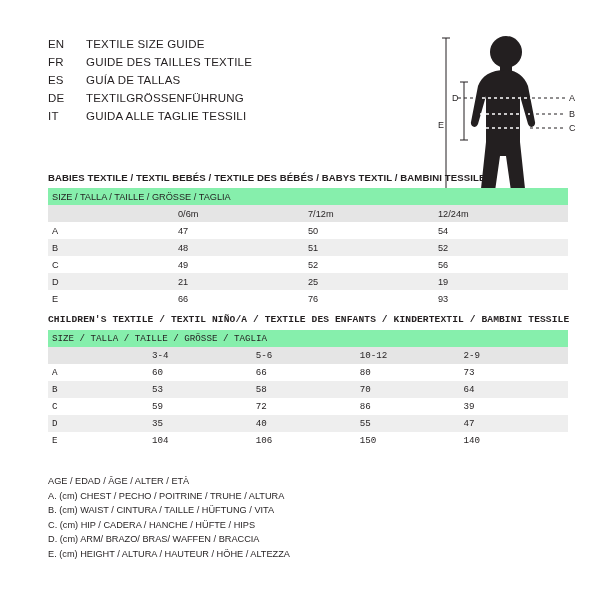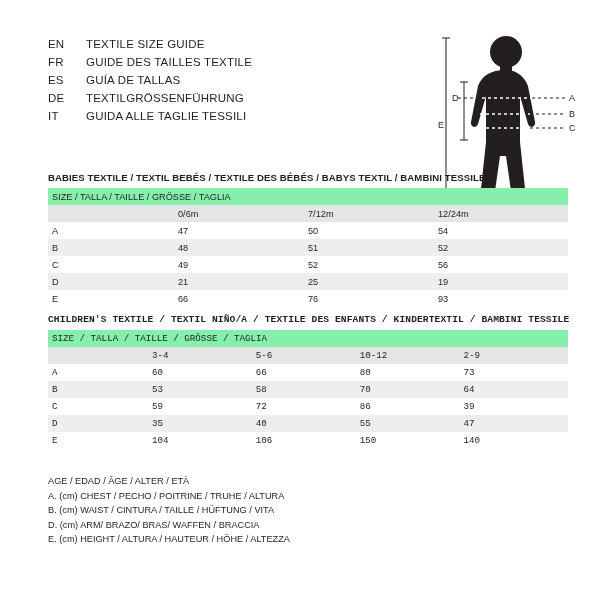--- a/index.html
+++ b/index.html
@@ -303,17 +303,18 @@
         <td class="c-rest">140</td>
       </tr>
     </tbody>
       </table>
   </div>
 
   <div class="legend">
     <div>AGE / EDAD / ÂGE / ALTER / ETÀ</div>
     <div>A. (cm) CHEST / PECHO / POITRINE / TRUHE / ALTURA</div>
     <div>B. (cm) WAIST / CINTURA / TAILLE / HÜFTUNG / VITA</div>
+    <div>C. (cm) HIP / CADERA / HANCHE / HÜFTE / HIPS</div>
     <div>D. (cm) ARM/ BRAZO/ BRAS/ WAFFEN / BRACCIA</div>
     <div>E. (cm) HEIGHT / ALTURA / HAUTEUR / HÖHE / ALTEZZA</div>
   </div>
 
 </div>
 
 </body></html>

